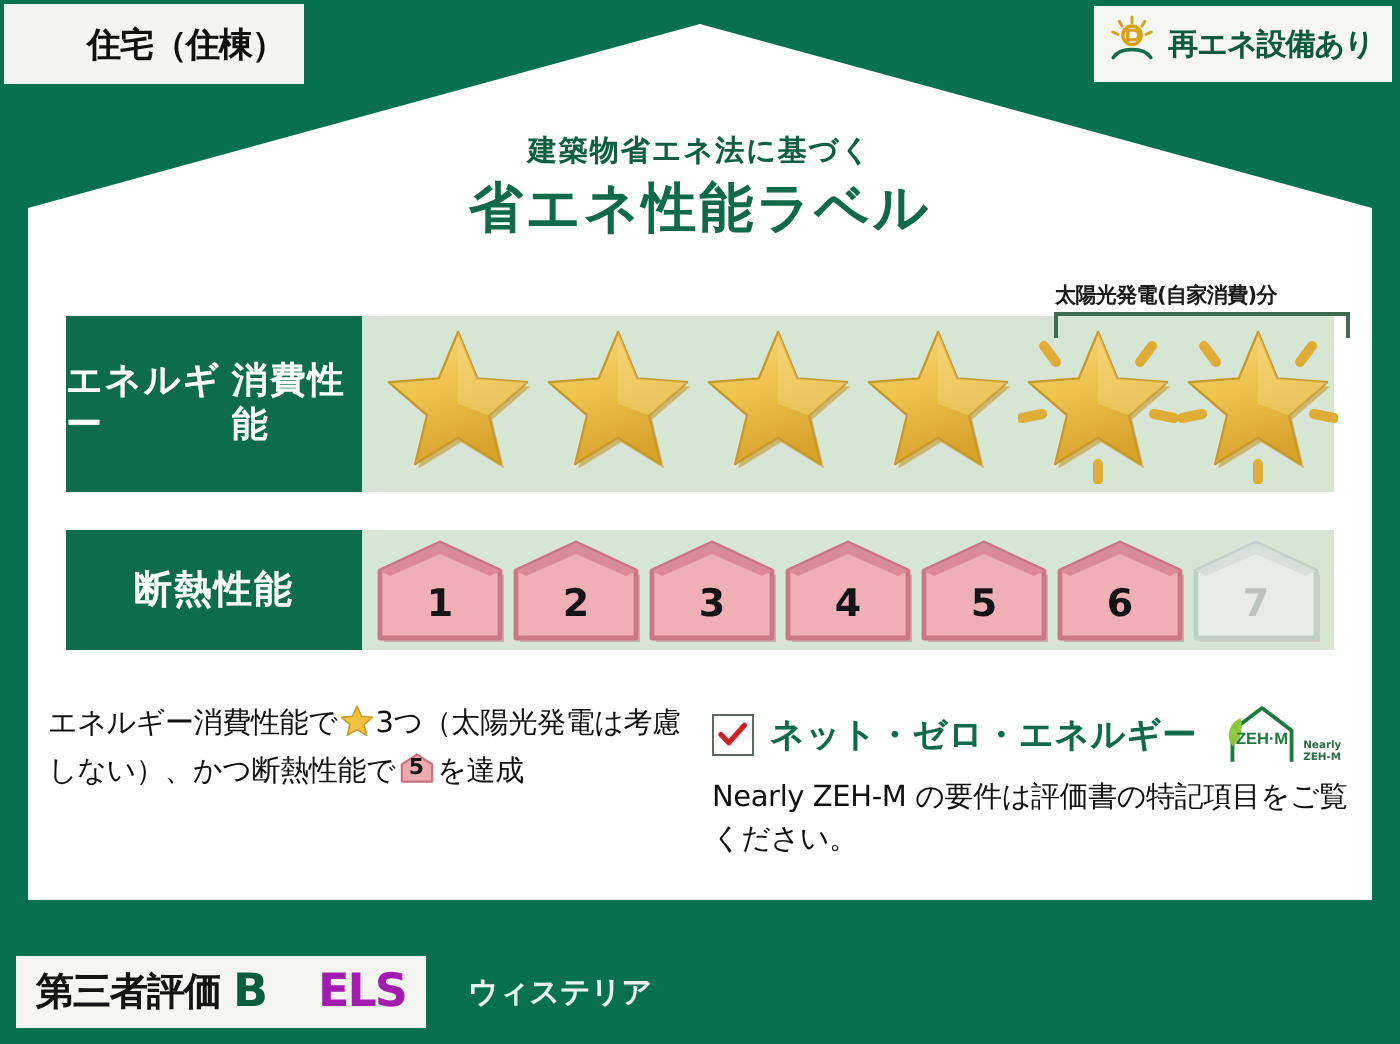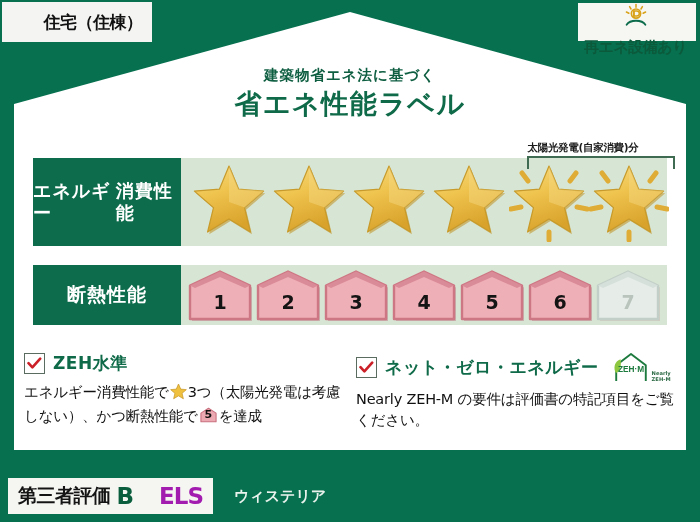--- a/index.html
+++ b/index.html
@@ -24,21 +24,21 @@
     background:#F4F4F2;display:flex;align-items:center;justify-content:center;
     z-index:9;
     padding-left:32px;
   }
   .tag-left span{font-size:17px;font-weight:bold;color:#111;letter-spacing:-0.5px;}
 
   
   .tag-right{
     position:absolute;right:4px;top:3px;height:38px;
     background:#F6F6F3;display:flex;align-items:center;
-    padding:0 9px 0 6px;gap:5px;z-index:9;flex-direction:column;
+    padding:0 9px 0 6px;gap:5px;z-index:9;
   }
   .tag-right .lbl{font-size:15px;font-weight:bold;color:#0C5A3C;letter-spacing:-0.5px;}
 
   
   .title-sub{
     position:absolute;left:0;right:0;top:66px;text-align:center;
     font-size:14.5px;font-weight:bold;color:#0E5E41;letter-spacing:1px;
   }
   .title-main{
     position:absolute;left:0;right:0;top:86px;text-align:center;
@@ -336,28 +336,20 @@
         <path d="M3 50 L3 16.5 L33 2.5 L63 16.5 L63 50 Z" fill="#E6EDE9" stroke="#C2CFC8" stroke-width="2.4" stroke-linejoin="round"></path>
         <path d="M3 16.5 L33 2.5 L63 16.5 L58 19 L33 8 L8 19 Z" fill="#D6E0DA"></path>
       </svg>
       <span class="num">7</span>
           </div>
         </div>
     </div>
   </div>
 
   <div class="info info-left">
-    <div class="info-head">
-      <span class="chk">
-        <svg width="15" height="13" viewBox="0 0 15 13">
-          <path d="M1.5 6.2 L5.4 10.4 L13.2 1.6" fill="none" stroke="#CC2028" stroke-width="2.6" stroke-linecap="round" stroke-linejoin="round"></path>
-        </svg>
-      </span>
-      <span class="info-title">ZEH水準</span>
-    </div>
     <div class="info-body">
       <span>エネルギー消費性能で</span><span class="inline-star">
         <svg width="17" height="17" viewBox="0 0 20 20">
           <path d="M10 1.2 L12.6 7.2 L19.2 7.8 L14.2 12.1 L15.7 18.5 L10 15.1 L4.3 18.5 L5.8 12.1 L0.8 7.8 L7.4 7.2 Z" fill="#EFC13F" stroke="#C9982A" stroke-width="0.9" stroke-linejoin="round"></path>
         </svg>
       </span><span>3つ（太陽光発電は考慮しない）、かつ断熱性能で</span><span class="inline-badge">
         <svg width="17" height="16" viewBox="0 0 22 20" style="position:absolute;left:0;top:0;">
           <path d="M1.2 7.6 L11 1.2 L20.8 7.6 L20.8 18.8 L1.2 18.8 Z" fill="#EDA9B1" stroke="#C8707E" stroke-width="1.4" stroke-linejoin="round"></path>
         </svg>
         <span class="bn">5</span>

